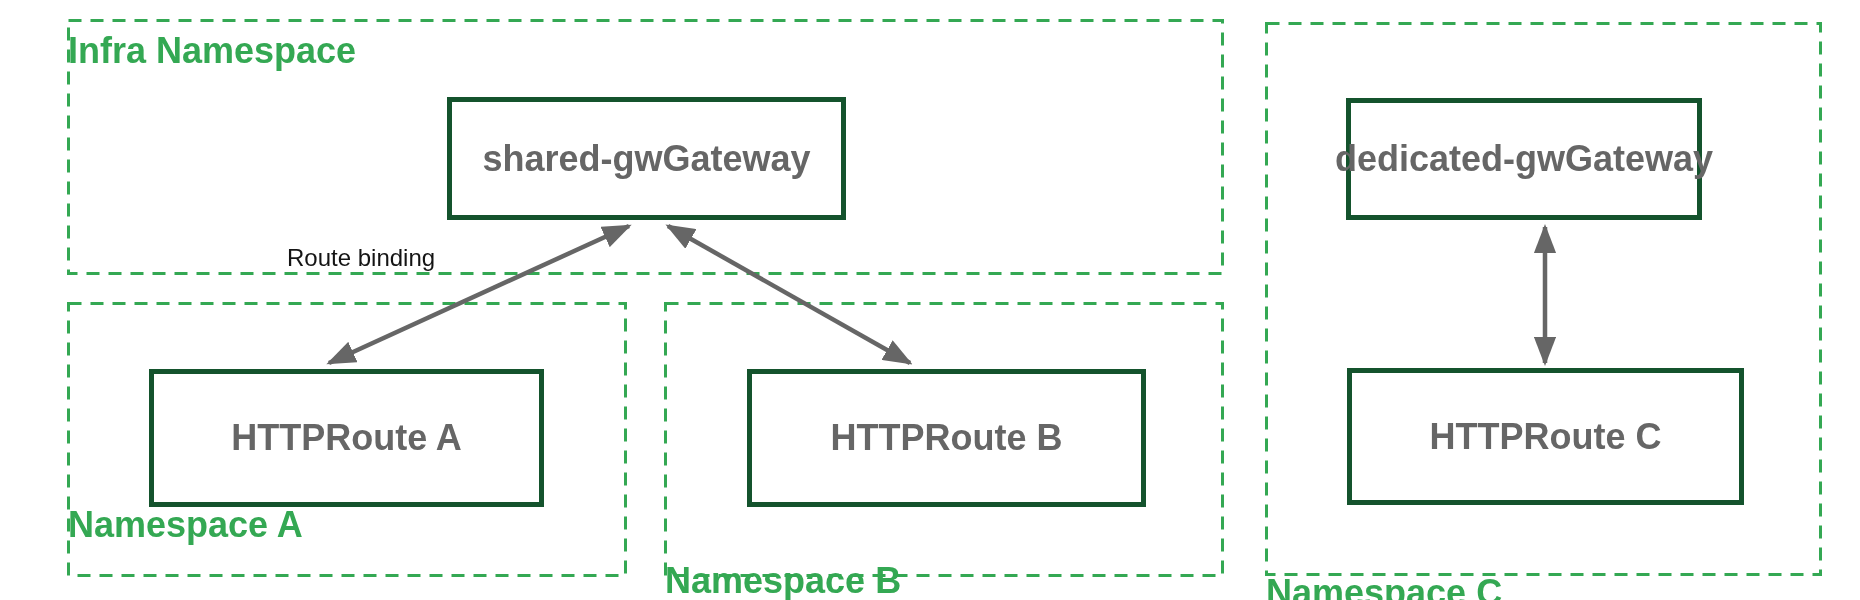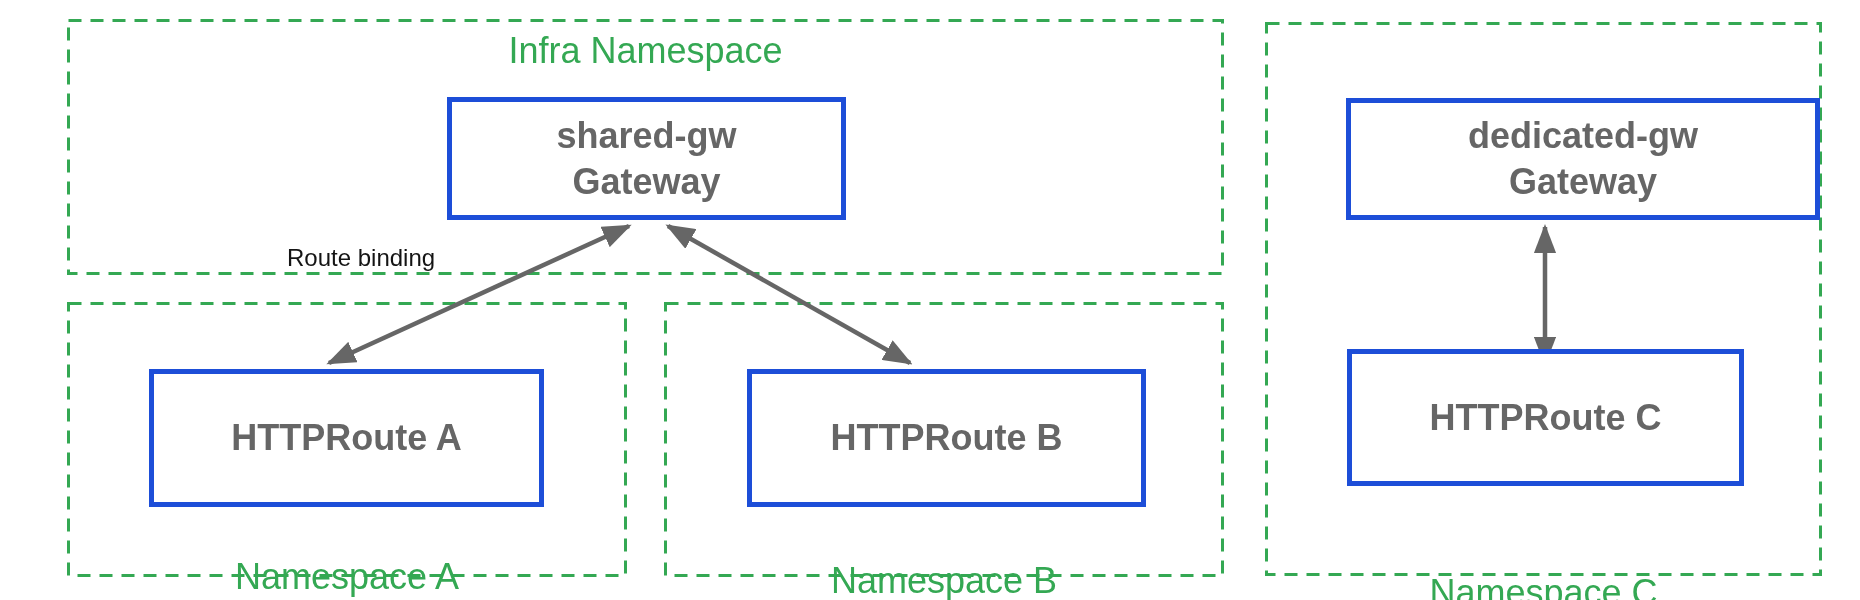--- a/index.html
+++ b/index.html
@@ -17,35 +17,34 @@
   }
   .canvas svg.layer {
     position: absolute;
     left: 0;
     top: 0;
     width: 1860px;
     height: 600px;
   }
   .ns-title {
     position: absolute;
-    text-align: center;
     font-size: 36px;
-    font-weight: 400;
+    font-weight: 700;
     color: #34a853;
     line-height: 42px;
     letter-spacing: 0px;
     white-space: nowrap;
   }
   .node {
     position: absolute;
     box-sizing: border-box;
     background: #ffffff;
-    border: 5px solid #1d4ed8;
+    border: 5px solid #14532d;
     display: flex;
-    flex-direction: column;
+    flex-direction: row;
     align-items: center;
     justify-content: center;
     color: #666666;
     font-size: 36px;
     font-weight: 700;
     line-height: 46px;
     text-align: center;
     white-space: nowrap;
   }
   .annotation {
@@ -53,25 +52,25 @@
     color: #141414;
     font-size: 24px;
     font-weight: 400;
     line-height: 34px;
     white-space: nowrap;
   }
   
   #node-shared-gw   { left: 447px;  top: 97px;  width: 399px; height: 123px; }
   #node-route-a     { left: 149px;  top: 369px; width: 395px; height: 138px; }
   #node-route-b     { left: 747px;  top: 369px; width: 399px; height: 138px; }
-  #node-dedicated-gw{ left: 1346px; top: 98px;  width: 474px; height: 122px; }
-  #node-route-c     { left: 1347px; top: 349px; width: 397px; height: 137px; }
+  #node-dedicated-gw{ left: 1346px; top: 98px;  width: 356px; height: 122px; }
+  #node-route-c     { left: 1347px; top: 368px; width: 397px; height: 137px; }
   
   #title-infra { left: 68px;   top: 30px;  width: 1155px; }
-  #title-a     { left: 68px;   top: 556px; width: 558px; }
+  #title-a     { left: 68px;   top: 504px; width: 558px; }
   #title-b     { left: 665px;  top: 528px; width: 558px; margin-top: 32px; }
   #title-c     { left: 1266px; top: 528px; width: 555px; margin-top: 44px; }
   
   #route-binding-label { left: 287px; top: 241px; }
 </style>
 </head>
 <body>
 
 <div class="canvas">
 

